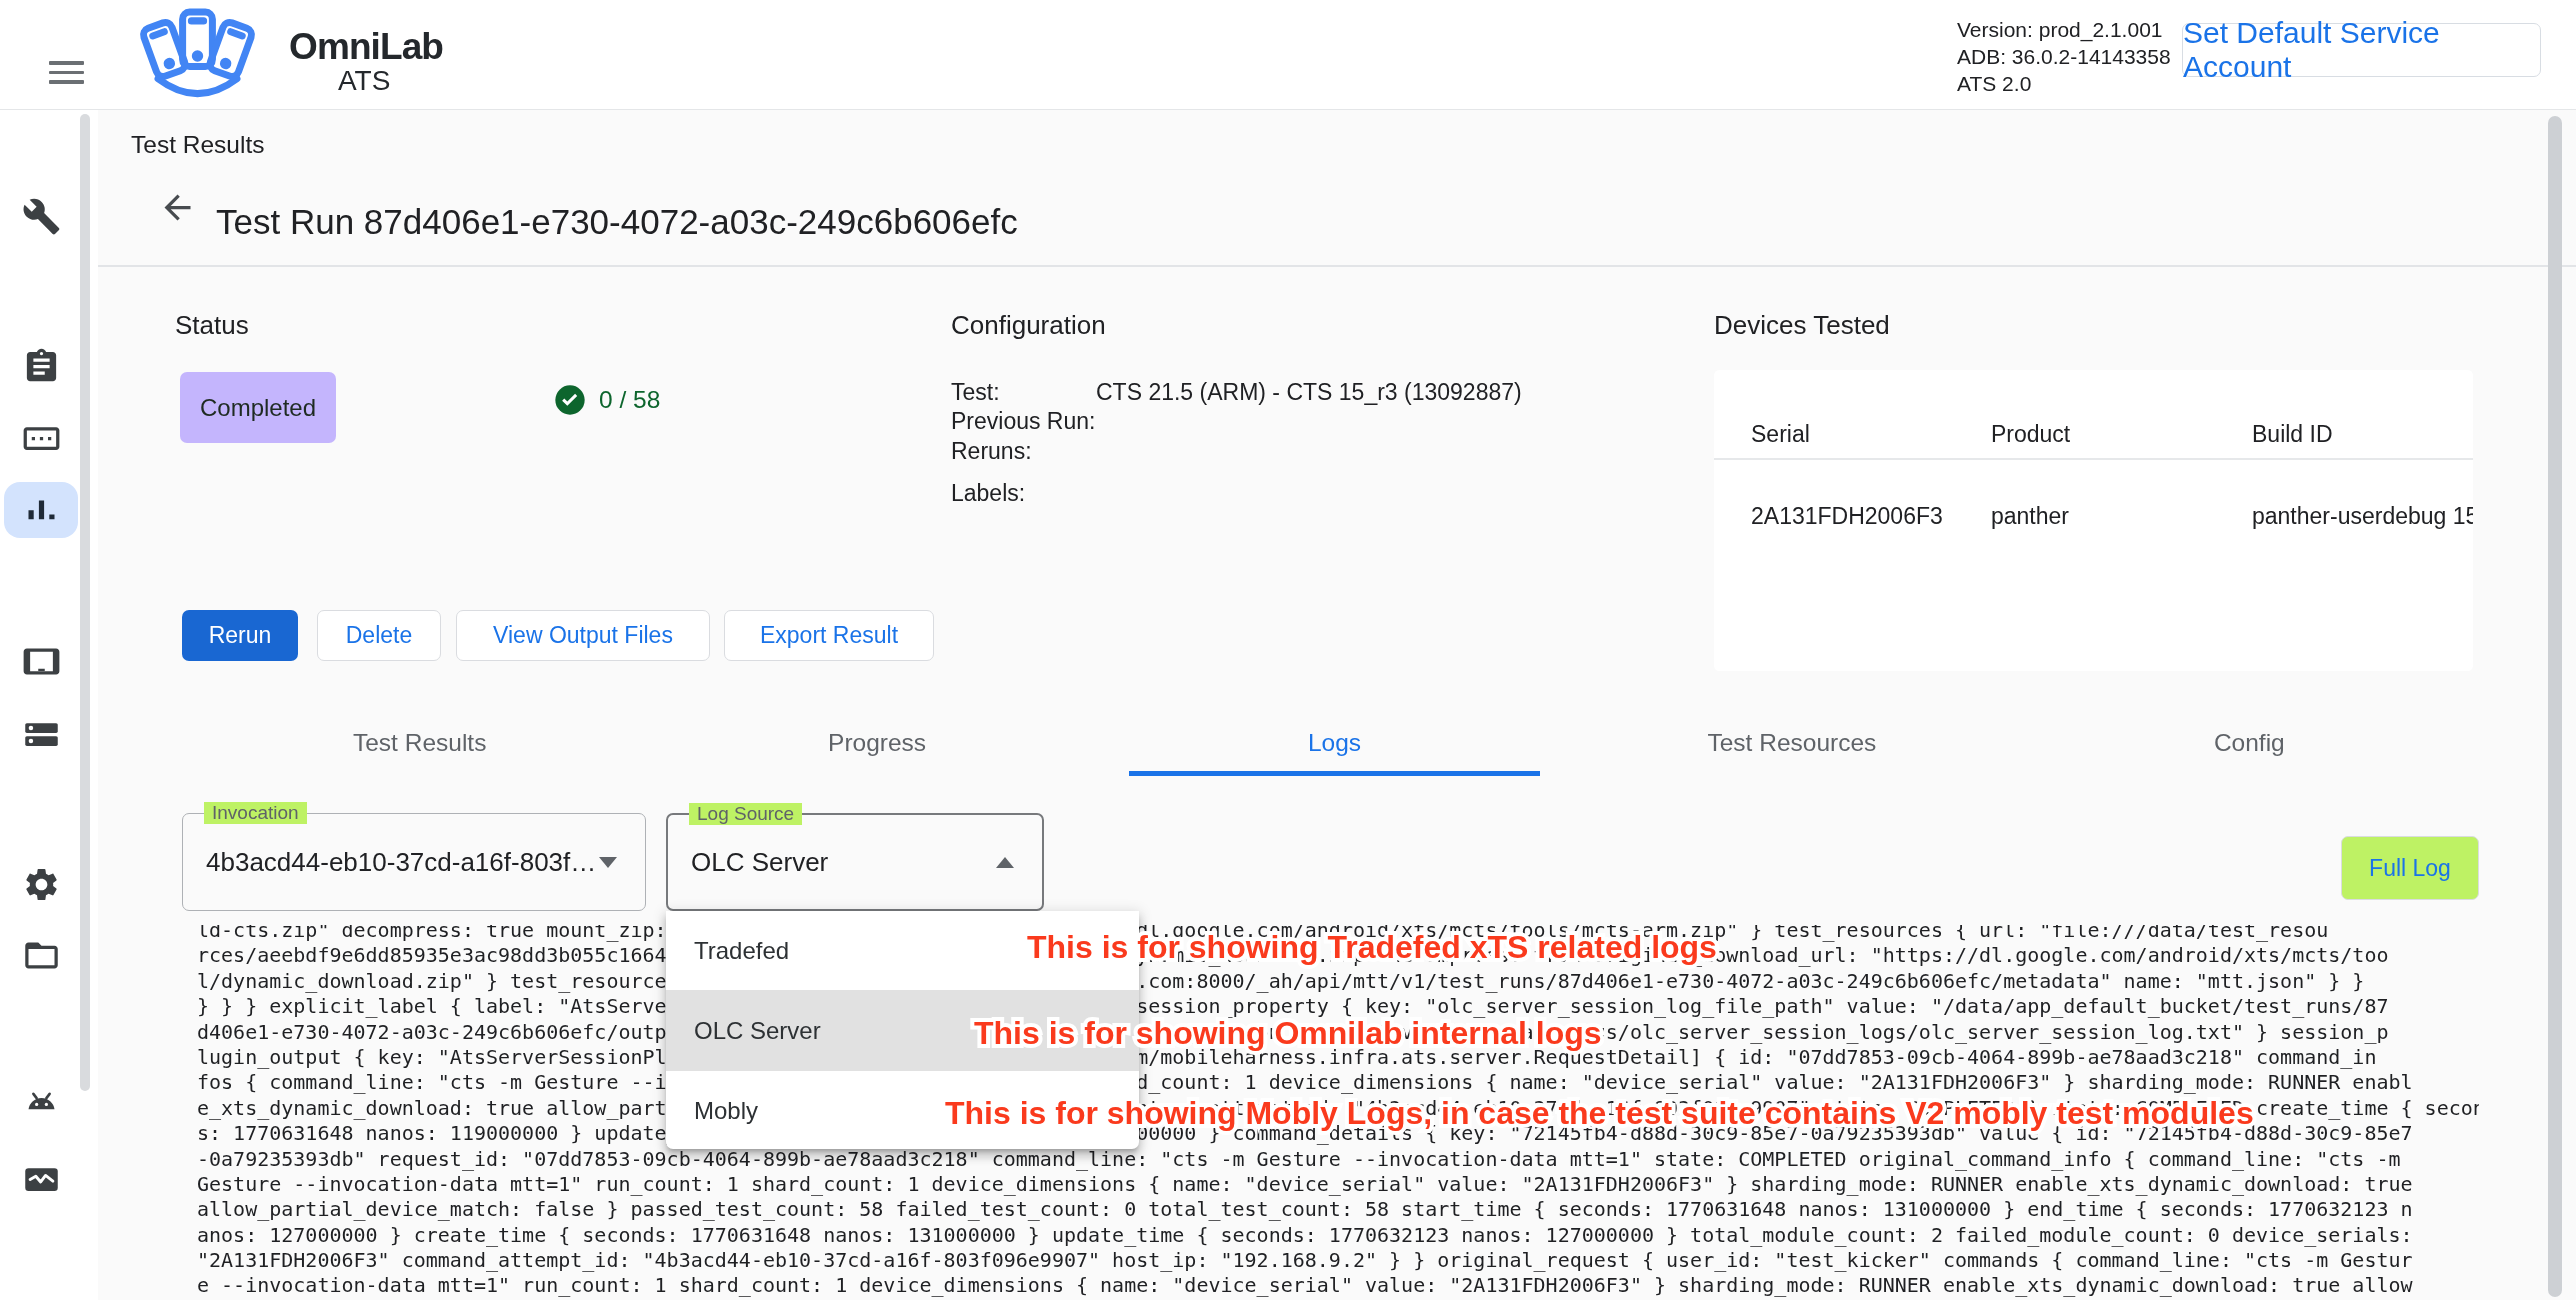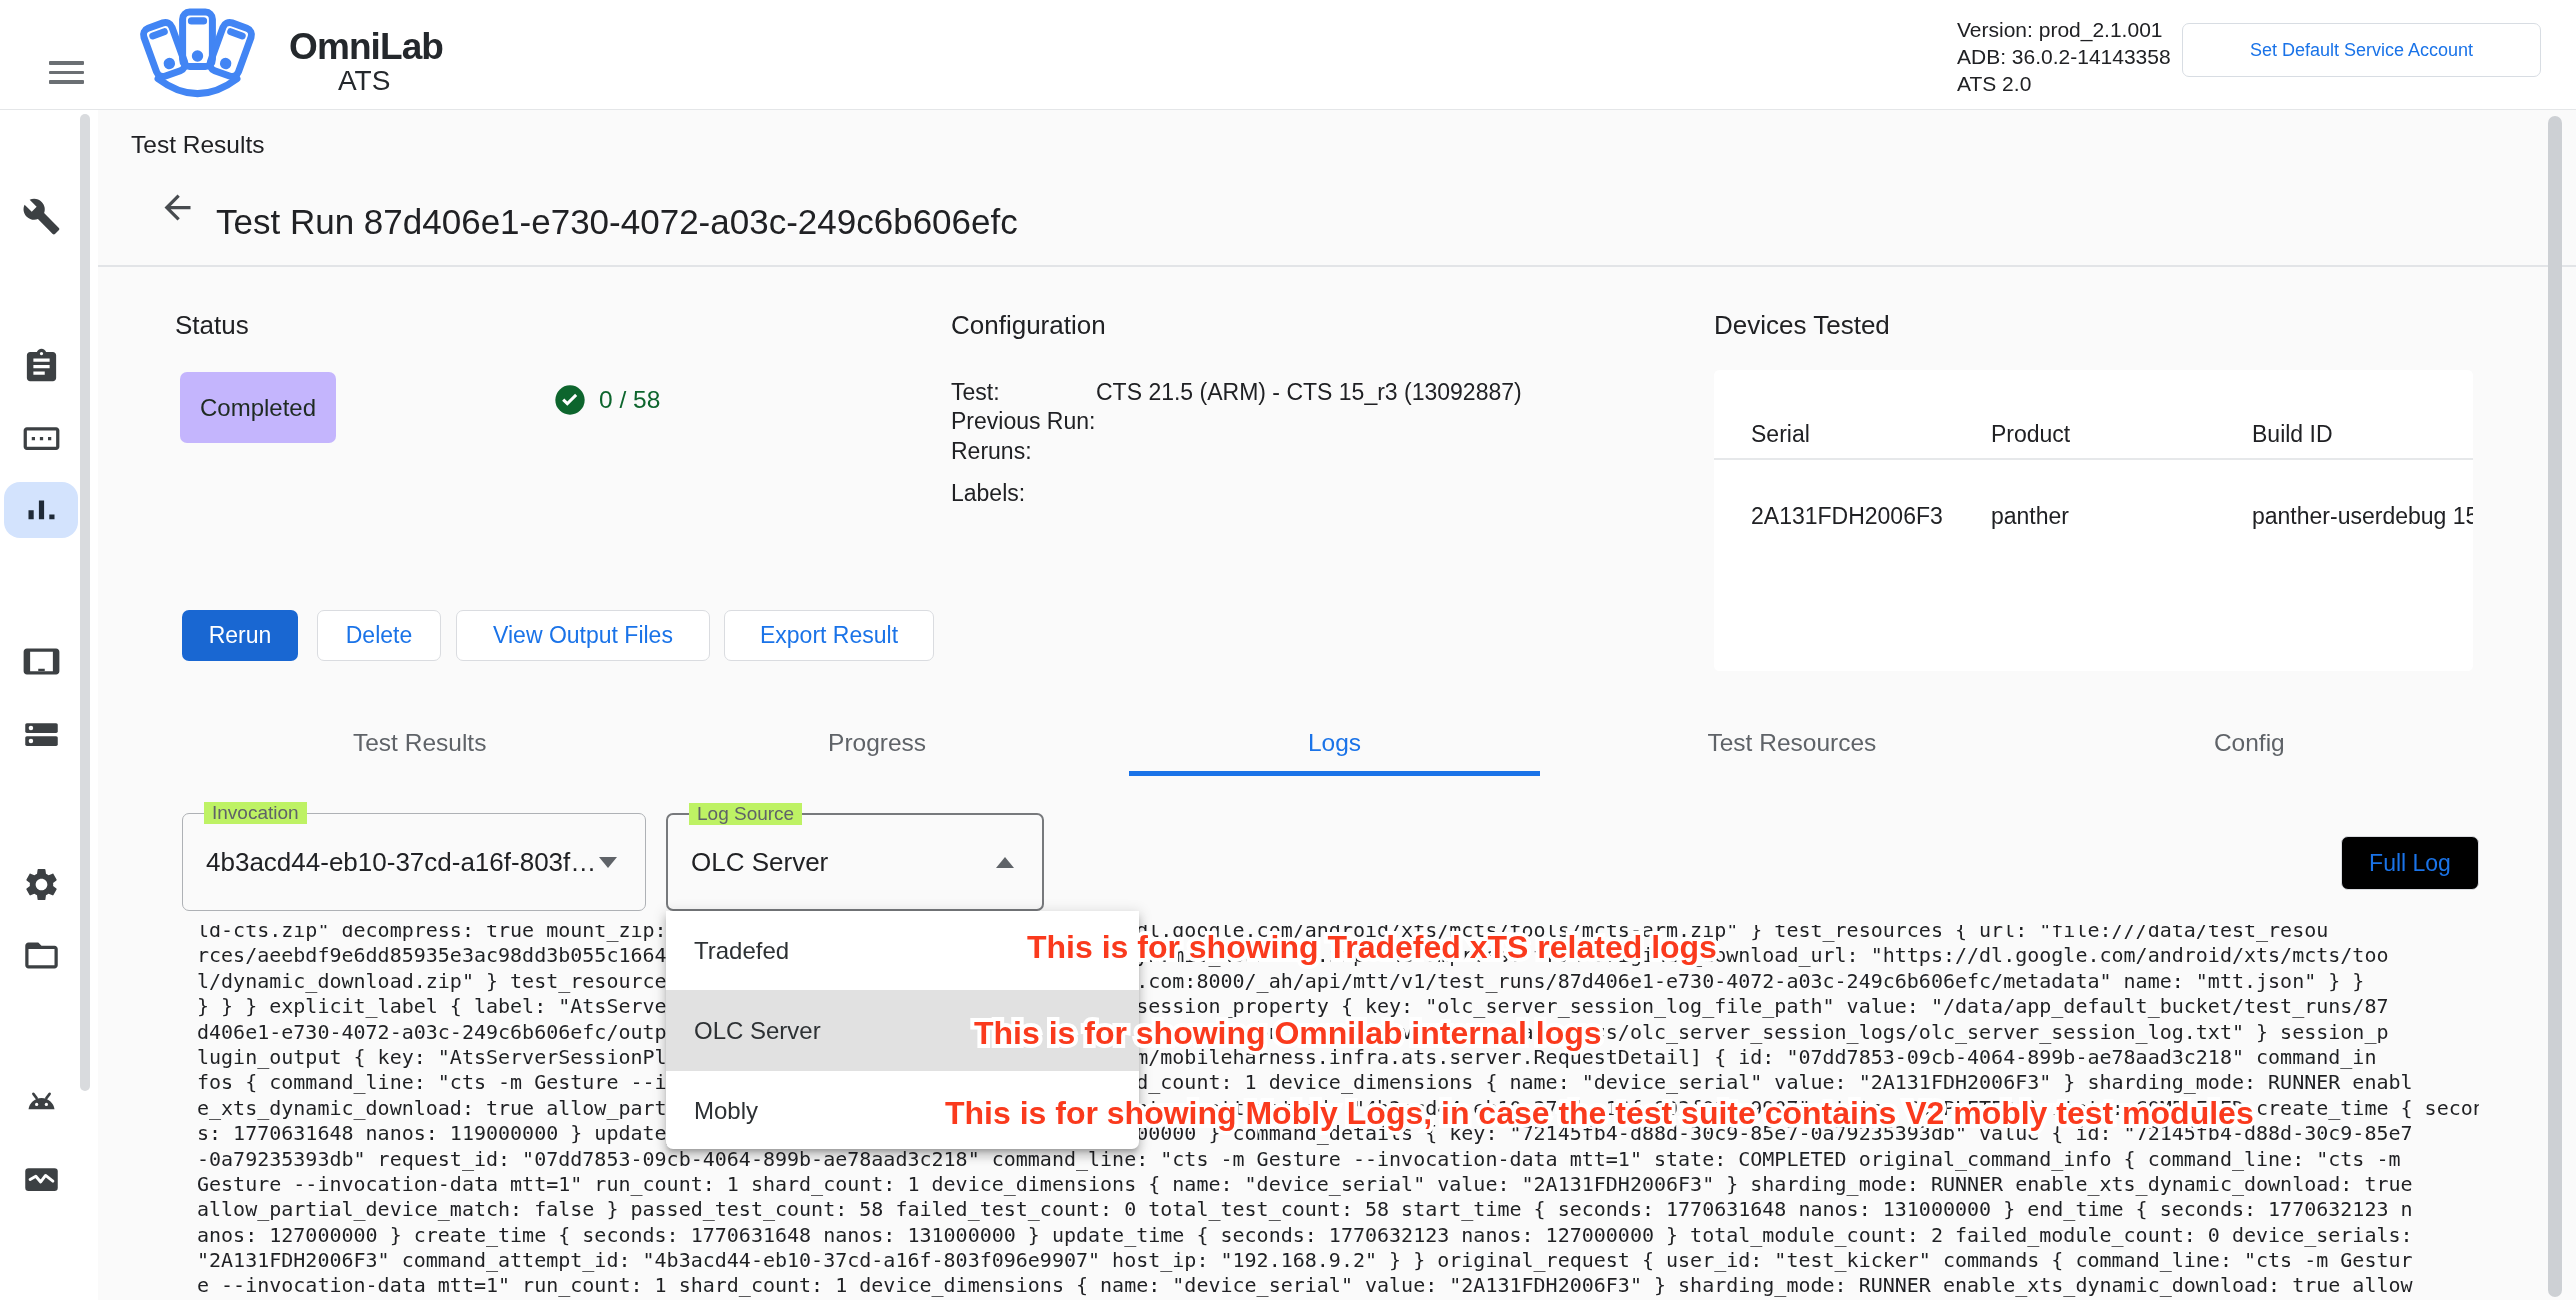--- a/index.html
+++ b/index.html
@@ -9,21 +9,21 @@
   
   #header { position:absolute; left:0; top:0; width:2576px; height:110px; background:#fff;
             border-bottom:1.8px solid #e4e6e8; z-index:30; }
   #menu-btn { position:absolute; left:49px; top:61px; width:35px; height:26px; cursor:pointer; }
   #menu-btn span { display:block; height:3.5px; background:#6b6f73; margin-bottom:6.1px; border-radius:0.9px; }
   #logo-svg { position:absolute; left:123px; top:5.3px; }
   #logo-title { position:absolute; left:289px; top:26px; font-size:37px; font-weight:700; color:#24282c; letter-spacing:-0.9px; }
   #logo-subtitle { position:absolute; left:338px; top:65px; font-size:28px; color:#24282c; }
   #version-block { position:absolute; left:1957px; top:16px; font-size:21px; line-height:27px; color:#202124; }
   #set-default-btn { position:absolute; left:2182px; top:23px; width:359px; height:54px; background:#fff;
-                     border:1.8px solid #d8dde3; border-radius:7px; color:#1a73e8; font-size:18px; font-weight:500;
+                     border:1.8px solid #d8dde3; border-radius:7px; color:#1a73e8; font-size:30px; font-weight:500;
                      display:flex; align-items:center; justify-content:center; cursor:pointer; }
 
   
   #sidebar { position:absolute; left:0; top:110px; width:98px; height:1191px; background:#fff; z-index:20; }
   .side-item { position:absolute; left:22px; width:39px; height:39px; cursor:pointer; }
   .side-item svg { width:39px; height:39px; fill:#3c4043; }
   #active-pill { position:absolute; left:4.4px; top:372px; width:74px; height:56px; background:#d3e3fd; border-radius:16px; }
   #sidebar-scrollbar { position:absolute; left:80px; top:4.4px; width:9.6px; height:977px; background:#d9dbde; border-radius:5.3px; }
 
   
@@ -80,21 +80,21 @@
   
   .field { position:absolute; top:813px; height:98px; border-radius:7px; background:#fafafa; }
   #invocation-field { left:182px; width:464px; border:1.8px solid #aeb1b5; cursor:pointer; }
   #logsource-field { left:666px; width:378px; border:2.6px solid #77797c; cursor:pointer; }
   .field-label { position:absolute; top:-12.3px; left:21px; font-size:19px; color:#5f6368; background:#bef264; padding:0 8px; }
   .field-value { position:absolute; left:23px; top:0; height:100%; display:flex; align-items:center; font-size:26px; color:#202124; white-space:nowrap; }
   .field-caret { position:absolute; right:28px; top:50%; margin-top:-5.3px; width:0; height:0; }
   .caret-down { border-left:9.6px solid transparent; border-right:9.6px solid transparent; border-top:11.4px solid #5f6368; }
   .caret-up   { border-left:9.6px solid transparent; border-right:9.6px solid transparent; border-bottom:11.4px solid #5f6368; }
 
-  #fulllog-btn { position:absolute; left:2341px; top:836px; width:138px; height:54px; background:#000000;
+  #fulllog-btn { position:absolute; left:2341px; top:836px; width:138px; height:64px; background:#bef264;
                  border:1.8px solid #dadce0; border-radius:7px; color:#1a73e8; font-size:23px; font-weight:500;
                  display:flex; align-items:center; justify-content:center; cursor:pointer; }
 
   
   #log-menu { position:absolute; left:666px; top:911px; width:473px; height:238px; background:#fff; z-index:10;
               border-radius:0 0 7px 7px;
               box-shadow:0 4.4px 4.4px -2.6px rgba(0,0,0,.2), 0 7px 8.8px 0.9px rgba(0,0,0,.14), 0 2.6px 12.3px 1.8px rgba(0,0,0,.12); }
   .menu-option { height:79px; display:flex; align-items:center; padding-left:28px; font-size:24px; color:#2d3134; cursor:pointer; }
   .menu-option.selected { background:#e1e1e1; height:81px; }
 

